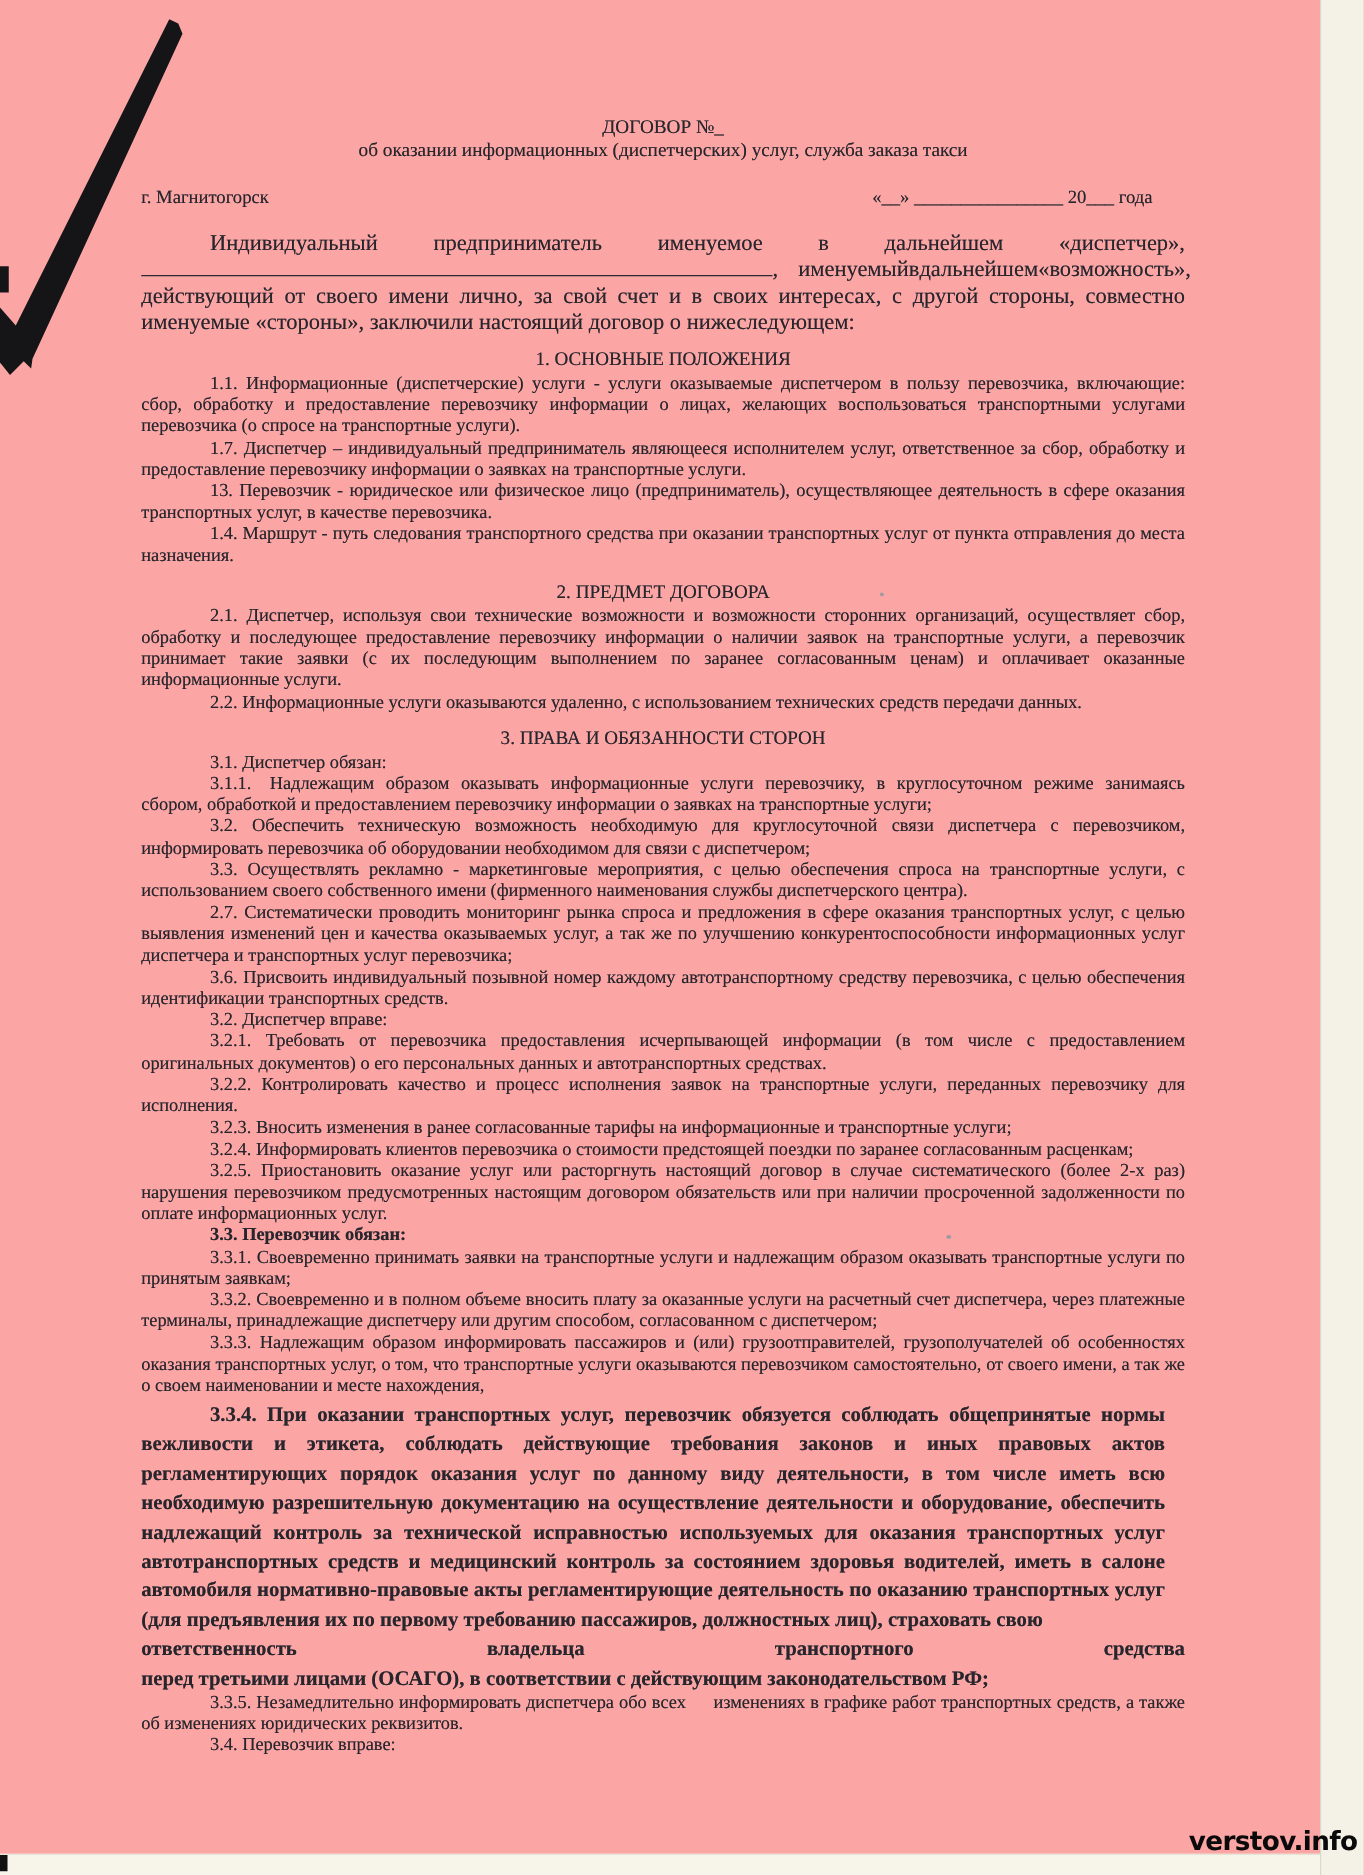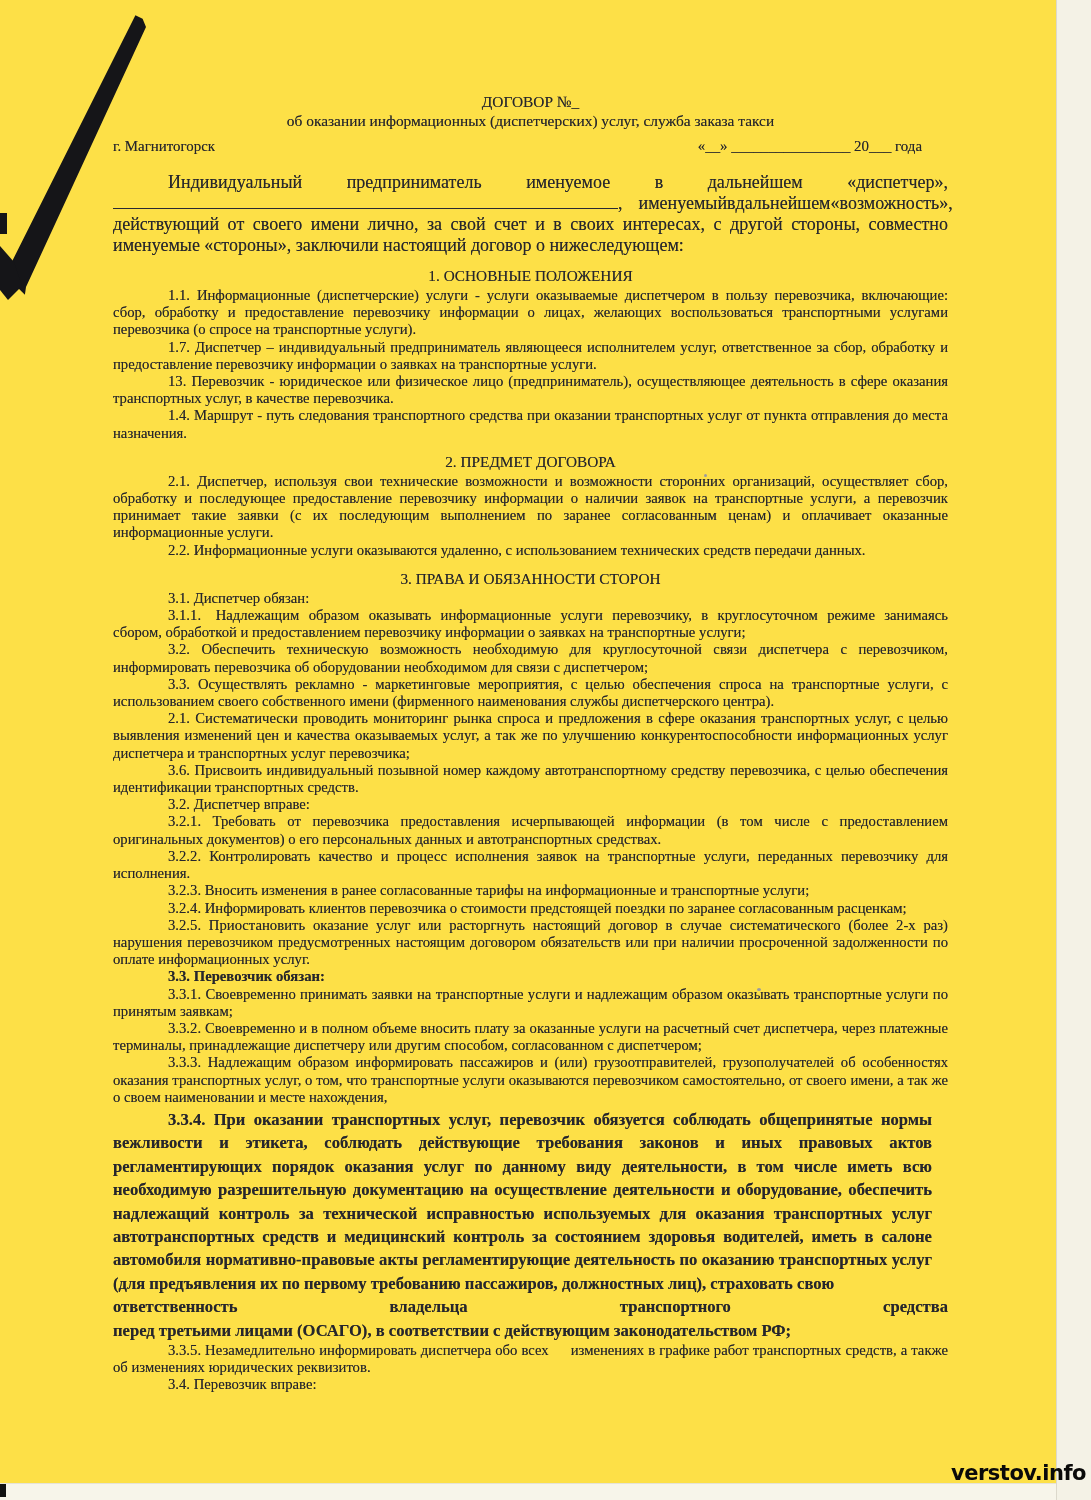--- a/index.html
+++ b/index.html
@@ -1,20 +1,20 @@
 <!DOCTYPE html>
 <html lang="ru"><head>
 <meta charset="utf-8">
 <style>
   html,body { margin:0; padding:0; background:#e8e8e8; }
   .page {
     position:relative;
     width:1091px; height:1500px;
     margin:0 auto;
-    background:#fde047;
+    background:#fca5a5;
     font-family:"Liberation Serif","DejaVu Serif",serif;
     color:#26262c;
     overflow:hidden;
     text-shadow:0 0 0.5px rgba(35,35,45,0.55);
   }
   
   .edge-right {
     position:absolute; top:0; left:1056px; width:35px; height:100%;
     background:#f4f2e6; border-left:1px solid #dcd9cc;
   }
@@ -30,21 +30,21 @@
 
   .content { position:absolute; left:113px; top:0; width:835px; }
 
   .doc-title, .doc-subtitle {
     text-align:center; font-size:15.4px; line-height:19px; text-indent:0;
   }
   .doc-title { margin-top:92px; }
 
   .city-row {
     display:flex; justify-content:space-between;
-    margin-top:6px; padding-right:26px;
+    margin-top:18px; padding-right:26px;
     font-size:14.9px; line-height:21px;text-align:center;
   }
 
   .preamble { margin-top:15px; font-size:18px; }
   .preamble-line1 {
     display:flex; justify-content:space-between;
     padding-left:55px; line-height:21px;
   }
   .preamble-line2 { display:flex; align-items:baseline; line-height:21px; }
   .blank-underline {
@@ -149,21 +149,21 @@
 
     <div class="sec-heading">2. ПРЕДМЕТ ДОГОВОРА</div>
     <p class="clause">2.1. Диспетчер, используя свои технические возможности и возможности сторонних организаций, осуществляет сбор, обработку и последующее предоставление перевозчику информации о наличии заявок на транспортные услуги, а перевозчик принимает такие заявки (с их последующим выполнением по заранее согласованным ценам) и оплачивает оказанные информационные услуги.</p>
     <p class="clause">2.2. Информационные услуги оказываются удаленно, с использованием технических средств передачи данных.</p>
 
     <div class="sec-heading">3. ПРАВА И ОБЯЗАННОСТИ СТОРОН</div>
     <p class="clause">3.1. Диспетчер обязан:</p>
     <p class="clause">3.1.1. Надлежащим образом оказывать информационные услуги перевозчику, в круглосуточном режиме занимаясь сбором, обработкой и предоставлением перевозчику информации о заявках на транспортные услуги;</p>
     <p class="clause">3.2. Обеспечить техническую возможность необходимую для круглосуточной связи диспетчера с перевозчиком, информировать перевозчика об оборудовании необходимом для связи с диспетчером;</p>
     <p class="clause">3.3. Осуществлять рекламно - маркетинговые мероприятия, с целью обеспечения спроса на транспортные услуги, с использованием своего собственного имени (фирменного наименования службы диспетчерского центра).</p>
-    <p class="clause">2.1. Систематически проводить мониторинг рынка спроса и предложения в сфере оказания транспортных услуг, с целью выявления изменений цен и качества оказываемых услуг, а так же по улучшению конкурентоспособности информационных услуг диспетчера и транспортных услуг перевозчика;</p>
+    <p class="clause">2.7. Систематически проводить мониторинг рынка спроса и предложения в сфере оказания транспортных услуг, с целью выявления изменений цен и качества оказываемых услуг, а так же по улучшению конкурентоспособности информационных услуг диспетчера и транспортных услуг перевозчика;</p>
     <p class="clause">3.6. Присвоить индивидуальный позывной номер каждому автотранспортному средству перевозчика, с целью обеспечения идентификации транспортных средств.</p>
 
     <p class="clause gap-before">3.2. Диспетчер вправе:</p>
     <p class="clause">3.2.1. Требовать от перевозчика предоставления исчерпывающей информации (в том числе с предоставлением оригинальных документов) о его персональных данных и автотранспортных средствах.</p>
     <p class="clause">3.2.2. Контролировать качество и процесс исполнения заявок на транспортные услуги, переданных перевозчику для исполнения.</p>
     <p class="clause">3.2.3. Вносить изменения в ранее согласованные тарифы на информационные и транспортные услуги;</p>
     <p class="clause">3.2.4. Информировать клиентов перевозчика о стоимости предстоящей поездки по заранее согласованным расценкам;</p>
     <p class="clause">3.2.5. Приостановить оказание услуг или расторгнуть настоящий договор в случае систематического (более 2-х раз) нарушения перевозчиком предусмотренных настоящим договором обязательств или при наличии просроченной задолженности по оплате информационных услуг.</p>
 
     <p class="clause bold-head">3.3. Перевозчик обязан:</p>

